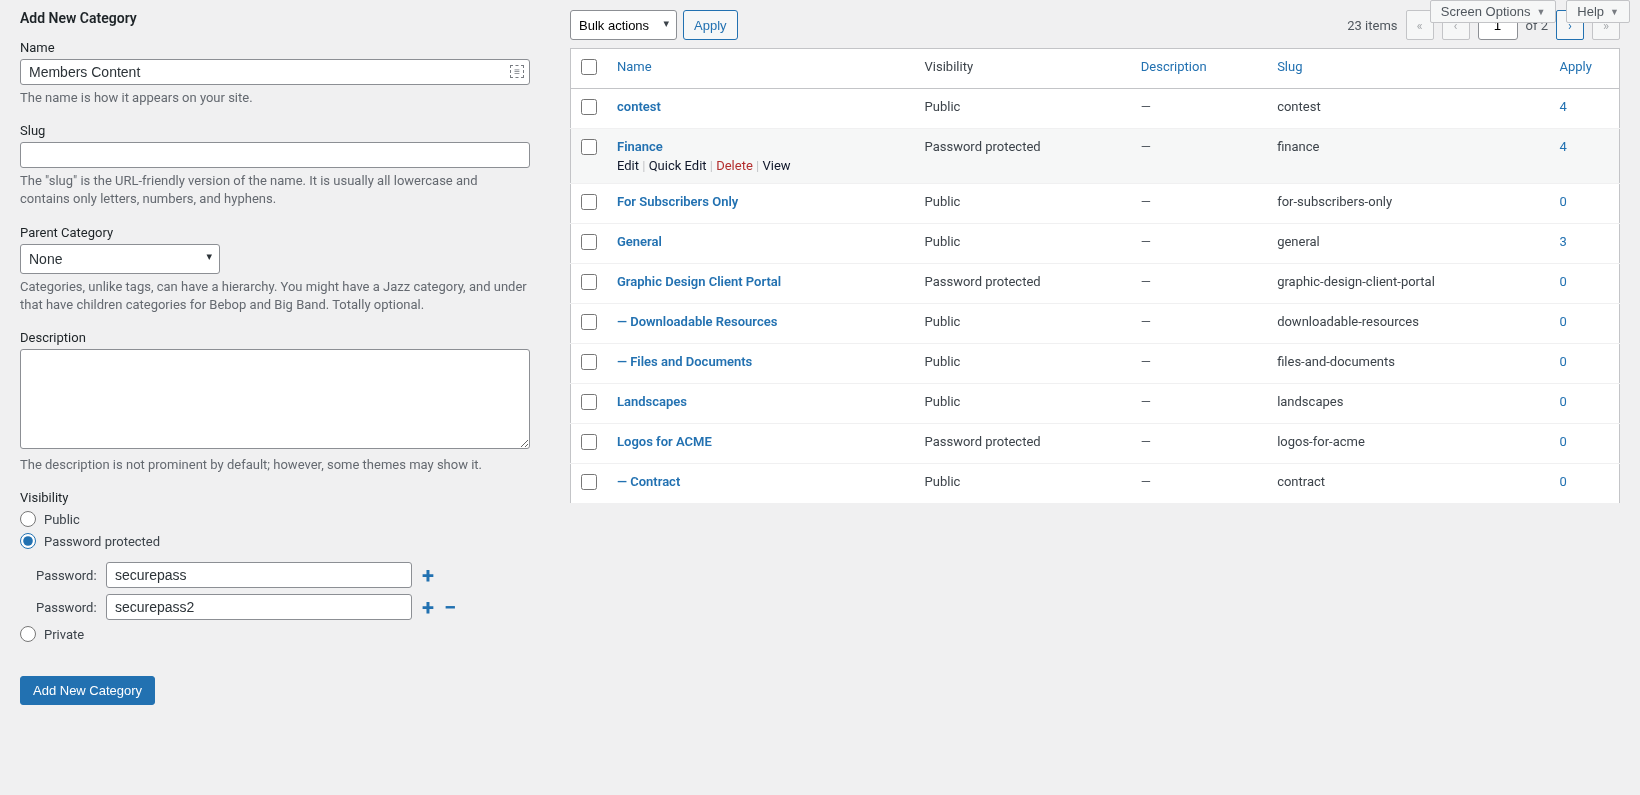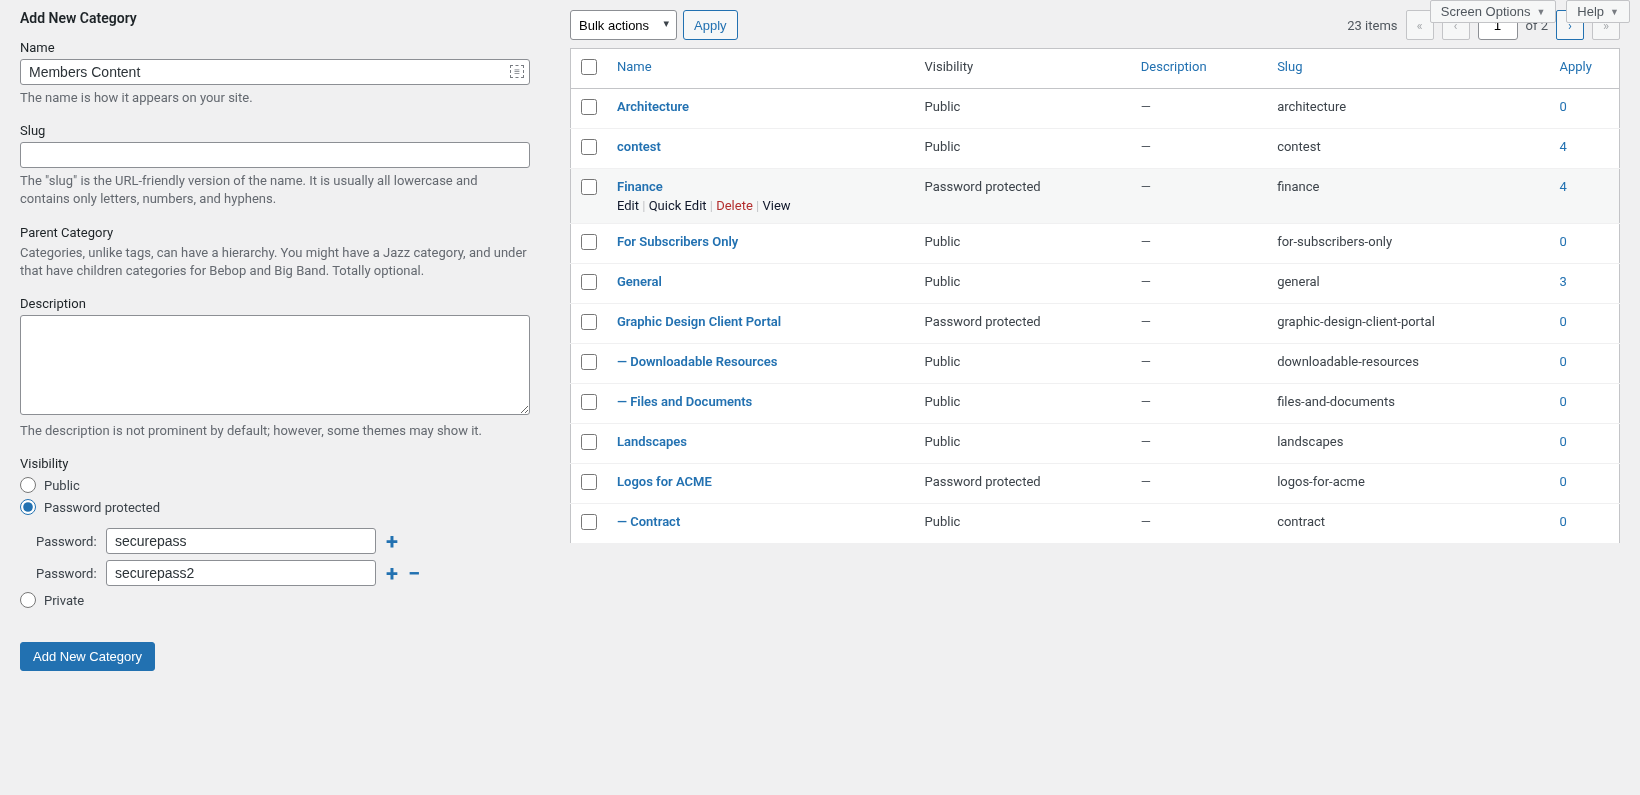--- a/index.html
+++ b/index.html
@@ -23,21 +23,21 @@
   .select-wrap { position: relative; width: 200px; }
   .select-wrap::after { content: "▾"; position: absolute; right: 8px; top: 6px; font-size: 11px; color: #2c3338; pointer-events: none; }
   .desc { font-size: 13px; color: #646970; margin-top: 4px; line-height: 1.4; }
   .name-input-wrap { position: relative; border-radius: 12px; }
   .name-input-wrap .icon-r { position: absolute; right: 6px; top: 6px; font-size: 13px; color: #787c82; border: 1px dashed #787c82; padding: 0 3px; font-size: 10px; }
   .radio-row { display: flex; align-items: center; gap: 8px; margin: 6px 0; }
   .radio-row input[type=radio] { width: 16px; height: 16px; accent-color: #2271b1; }
   .pwd-block { margin-left: 16px; margin-top: 13px; }
   .pwd-row { display: flex; align-items: center; gap: 10px; margin: 6px 0; }
   .pwd-row label { width: 60px; font-size: 13px; }
-  .pwd-row input[type=text] { width: 270px; padding: 4px 8px; border: 1px solid #8c8f94; border-radius: 3px; font-size: 14px; }
+  .pwd-row input[type=text] { width: 306px; padding: 4px 8px; border: 1px solid #8c8f94; border-radius: 3px; font-size: 14px; }
   .pwd-icon { color: #2271b1; font-size: 22px; font-weight: bold; cursor: pointer; }
   .btn-primary { background: #2271b1; color: #fff; border: 1px solid #2271b1; padding: 6px 12px; font-size: 13px; border-radius: 3px; cursor: pointer; margin-top: 18px; }
   
   .tablenav-top { display: flex; align-items: center; justify-content: space-between; margin-bottom: 8px; }
   .tablenav-left { display: flex; gap: 6px; align-items: center; }
   .bulk-select-wrap { position: relative; }
   .bulk-select { padding: 4px 26px 4px 8px; border: 1px solid #8c8f94; border-radius: 3px; background: #fff; font-size: 13px; height: 30px; appearance: none; }
   .bulk-select-wrap::after { content: "▾"; position: absolute; right: 8px; top: 7px; font-size: 11px; pointer-events: none; }
   .btn-secondary { background: #f6f7f7; color: #2271b1; border: 1px solid #2271b1; padding: 4px 10px; font-size: 13px; border-radius: 3px; cursor: pointer; height: 30px; }
   .search-bar { display: flex; gap: 6px; justify-content: flex-end; margin-bottom: 14px; }
@@ -94,20 +94,25 @@
       </div>
 
       <div class="form-field">
         <label class="fld-label">Slug</label>
         <input type="text" value="" style="">
         <p class="desc">The "slug" is the URL-friendly version of the name. It is usually all lowercase and contains only letters, numbers, and hyphens.</p>
       </div>
 
       <div class="form-field">
         <label class="fld-label">Parent Category</label>
+        <div class="select-wrap">
+          <select>
+            <option>None</option>
+          </select>
+        </div>
         <p class="desc">Categories, unlike tags, can have a hierarchy. You might have a Jazz category, and under that have children categories for Bebop and Big Band. Totally optional.</p>
       </div>
 
       <div class="form-field">
         <label class="fld-label">Description</label>
         <textarea style=""></textarea>
         <p class="desc">The description is not prominent by default; however, some themes may show it.</p>
       </div>
 
       <div class="form-field">
@@ -171,28 +176,20 @@
             <th class="sortable">Name</th>
             <th>Visibility</th>
             <th class="sortable">Description</th>
             <th class="sortable">Slug</th>
             <th class="sortable count">Apply</th>
           </tr>
         </thead>
         <tbody id="table-body">
             <tr>
               <td class="cb"><input type="checkbox" style=""></td>
-              <td><a href="#" class="row-title">Architecture</a></td>
-              <td class="vis-col">Public</td>
-              <td class="desc-col">—</td>
-              <td>architecture</td>
-              <td class="count"><a href="#">0</a></td>
-            </tr>
-            <tr>
-              <td class="cb"><input type="checkbox" style=""></td>
               <td><a href="#" class="row-title">contest</a></td>
               <td class="vis-col">Public</td>
               <td class="desc-col">—</td>
               <td>contest</td>
               <td class="count"><a href="#">4</a></td>
             </tr>
             <tr style="background: rgb(246, 247, 247); margin-left: 28px;">
               <td class="cb"><input type="checkbox" style=""></td>
               <td><a href="#" class="row-title">Finance</a><div class="row-actions"><a href="#" class="edit">Edit</a> | <a href="#" class="qedit">Quick Edit</a> | <a href="#" class="delete">Delete</a> | <a href="#" class="view">View</a></div></td>
               <td class="vis-col">Password protected</td>

